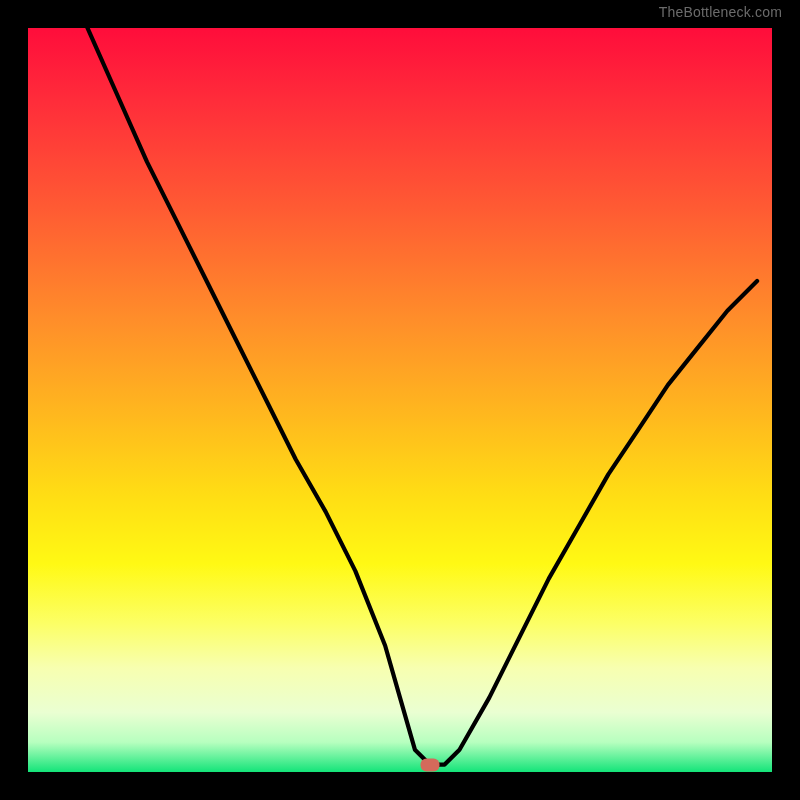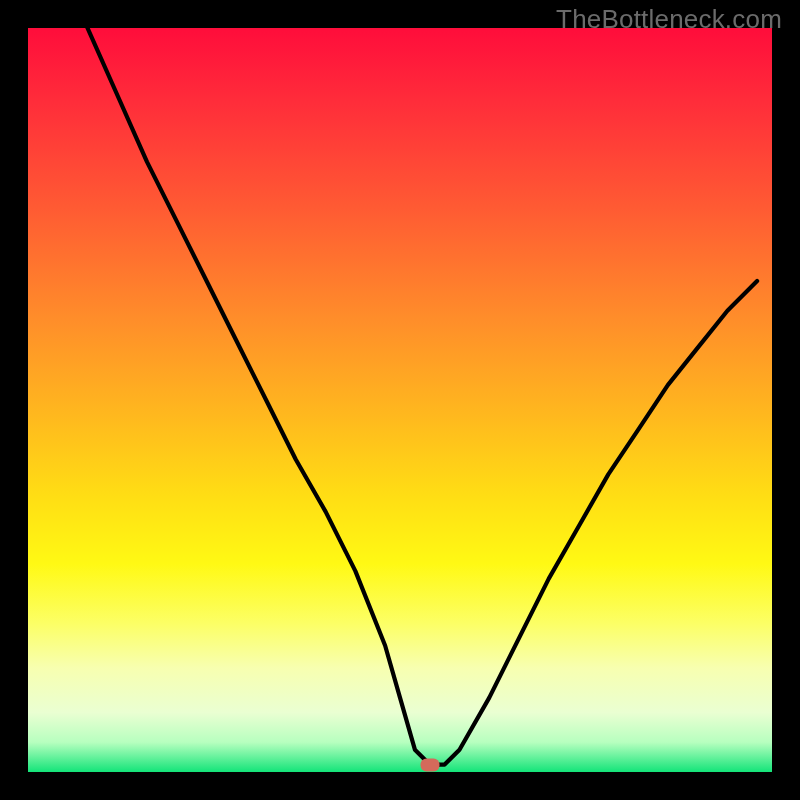--- a/index.html
+++ b/index.html
@@ -15,21 +15,21 @@
     position: relative;
     width: 800px;
     height: 800px;
     background: #000;
   }
   .watermark {
     position: absolute;
     top: 4px;
     right: 18px;
     color: #6b6b6b;
-    font-size: 26px;
+    font-size: 14px;
     font-weight: 500;
     letter-spacing: 0.2px;
     z-index: 10;
   }
   .plot-area {
     position: absolute;
     left: 28px;
     top: 28px;
     width: 744px;
     height: 744px;

